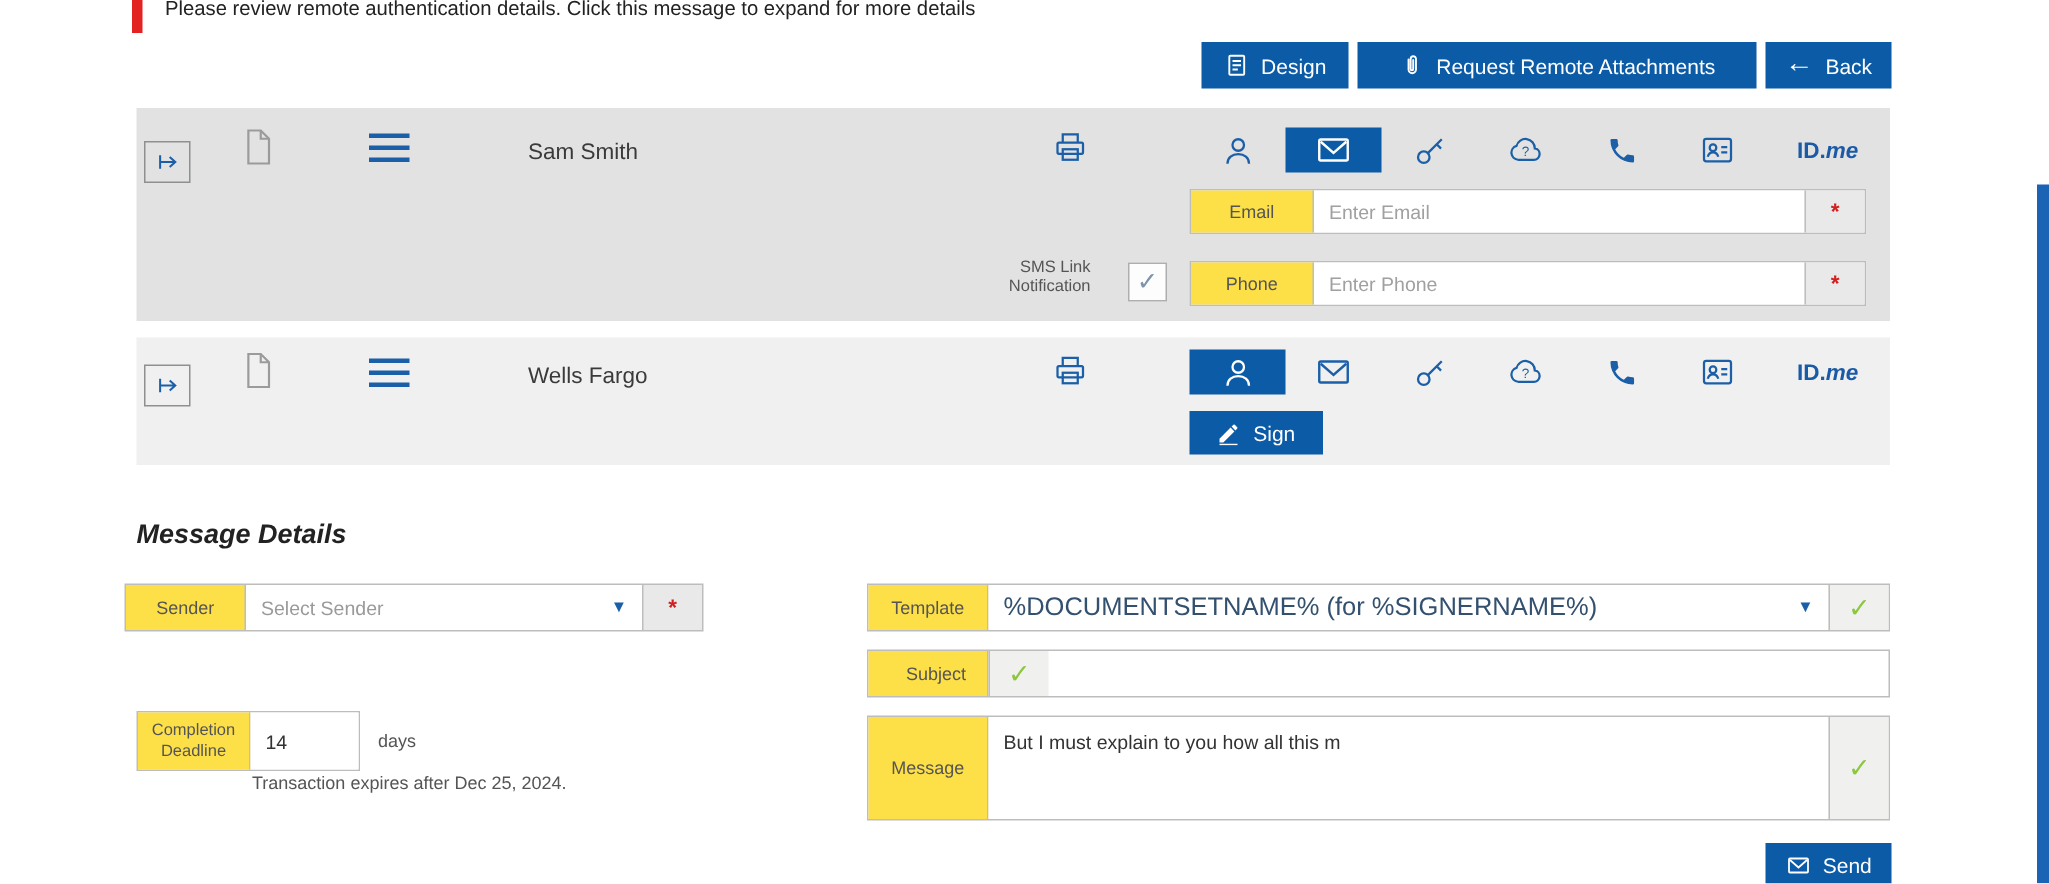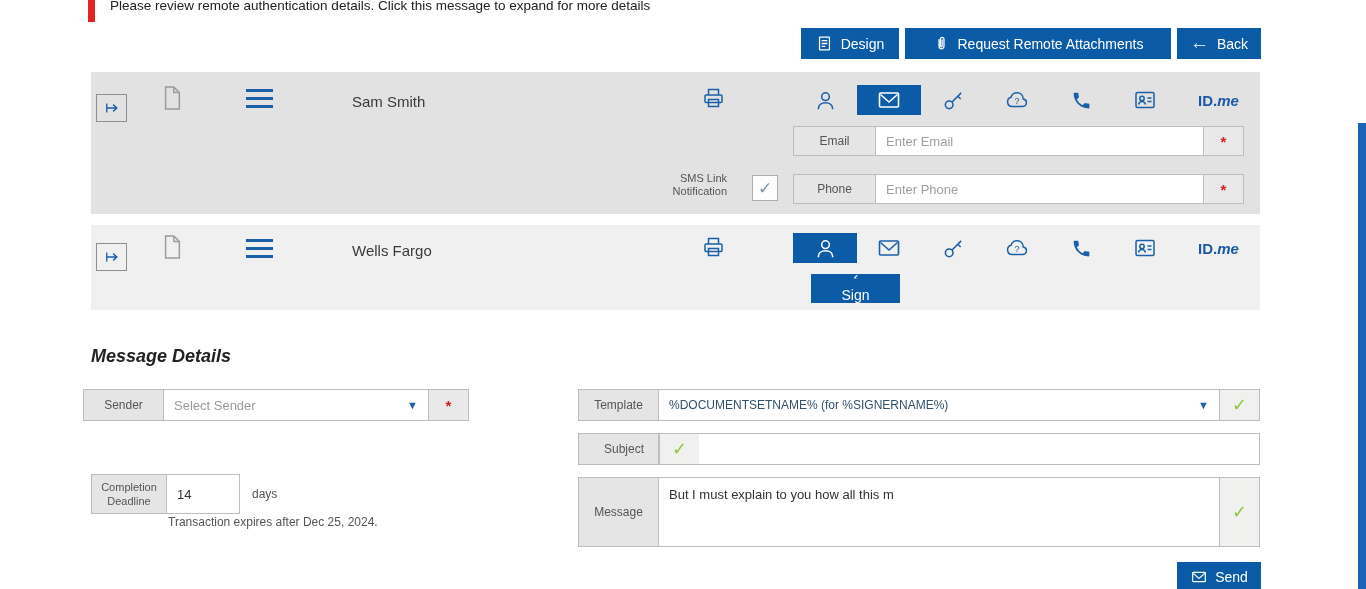--- a/index.html
+++ b/index.html
@@ -42,52 +42,52 @@
   .cell {
     width:64px; height:30px; display:flex; align-items:center; justify-content:center;
     color:#1a5fa8; cursor:pointer; background:transparent; border:none;
   }
   .cell.sel { background:#0b5ba6; color:#fff; }
   .cell-idme { width:83px; font-size:15px; font-weight:bold; color:#1b5aa5; }
   .cell-idme i { font-weight:bold; }
   
   .group { position:absolute; display:flex; border:1px solid #bdbdbd; background:#fff; }
   .glabel {
-    background:#e5e5e5; border-right:1px solid #bdbdbd; color:#555; font-size:12px;
+    background:#fde047; border-right:1px solid #bdbdbd; color:#555; font-size:12px;
     display:flex; flex-direction:column; align-items:center; justify-content:center; line-height:14px;
   }
   .gstar {
     background:#e9e9e9; border-left:1px solid #bdbdbd; color:#d21f1f; font-weight:bold;
     display:flex; align-items:center; justify-content:center; font-size:15px;
   }
   .gcheck {
     background:#f0f0ee; border-left:1px solid #bdbdbd; color:#8dc63f; font-size:18px;
     display:flex; align-items:center; justify-content:center;
   }
   .group input, .group textarea {
     border:none; outline:none; background:#fff; color:#333; flex:1;
     font:13px "Liberation Sans","DejaVu Sans",sans-serif; padding:0 10px;
   }
   .group textarea { resize:none; padding:8px 10px; line-height:17px; }
   ::placeholder { color:#a0a0a0; opacity:1; }
   .dd { flex:1; display:flex; align-items:center; justify-content:space-between; padding:0 10px; cursor:pointer; background:#fff; border:none; }
   .dd-placeholder { color:#9a9a9a; font-size:13px; }
-  .dd-value { color:#33506e; font-size:12px; }
+  .dd-value { color:#33506e; font-size:17px; }
   .caret { color:#1a5fa8; font-size:11px; }
   
   .sms-label { position:absolute; width:90px; text-align:right; font-size:11px; line-height:13px; color:#555; }
   .sms-check {
     position:absolute; width:26px; height:26px; background:#fdfdfd; border:1px solid #aeaeae;
     color:#7d93ab; font-size:17px; display:flex; align-items:center; justify-content:center; cursor:pointer;
   }
   
   .sign-btn {
-    position:absolute; left:720px; top:49px; width:89px; height:29px; background:#0b5ba6;
+    position:absolute; left:702px; top:49px; width:89px; height:29px; background:#0b5ba6;
     color:#fff; border:none; display:flex; align-items:center; justify-content:center; gap:8px;
-    font:14px "Liberation Sans","DejaVu Sans",sans-serif; cursor:pointer;flex-direction:column;
+    font:14px "Liberation Sans","DejaVu Sans",sans-serif; cursor:pointer;
   }
   .send-btn {
     position:absolute; left:1177px; top:562px; width:84px; height:30px; background:#0b5ba6;
     color:#fff; border:none; display:flex; align-items:center; justify-content:center; gap:7px;
     font:14px "Liberation Sans","DejaVu Sans",sans-serif; cursor:pointer;
   }
   
   .section-title { position:absolute; left:91px; top:346px; font-size:18px; font-weight:bold; color:#222;font-style:italic; }
   .deadline-unit { position:absolute; left:252px; top:487px; font-size:12px; color:#555; }
   .deadline-note { position:absolute; left:168px; top:515px; font-size:12px; color:#555; }

